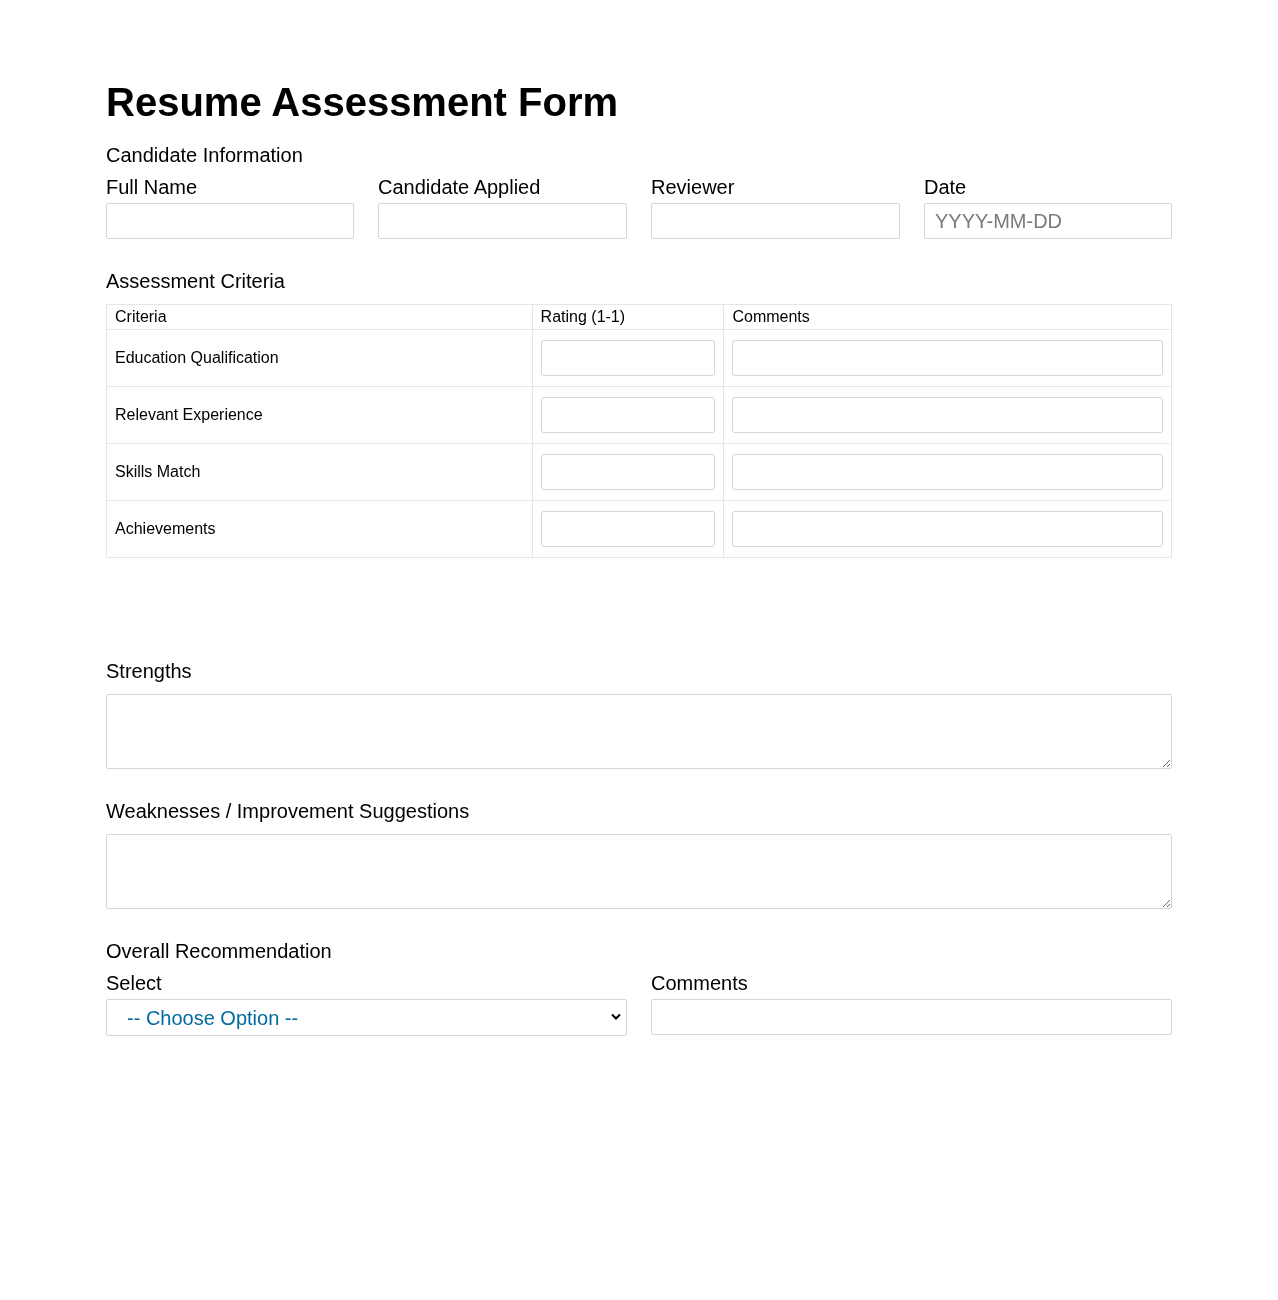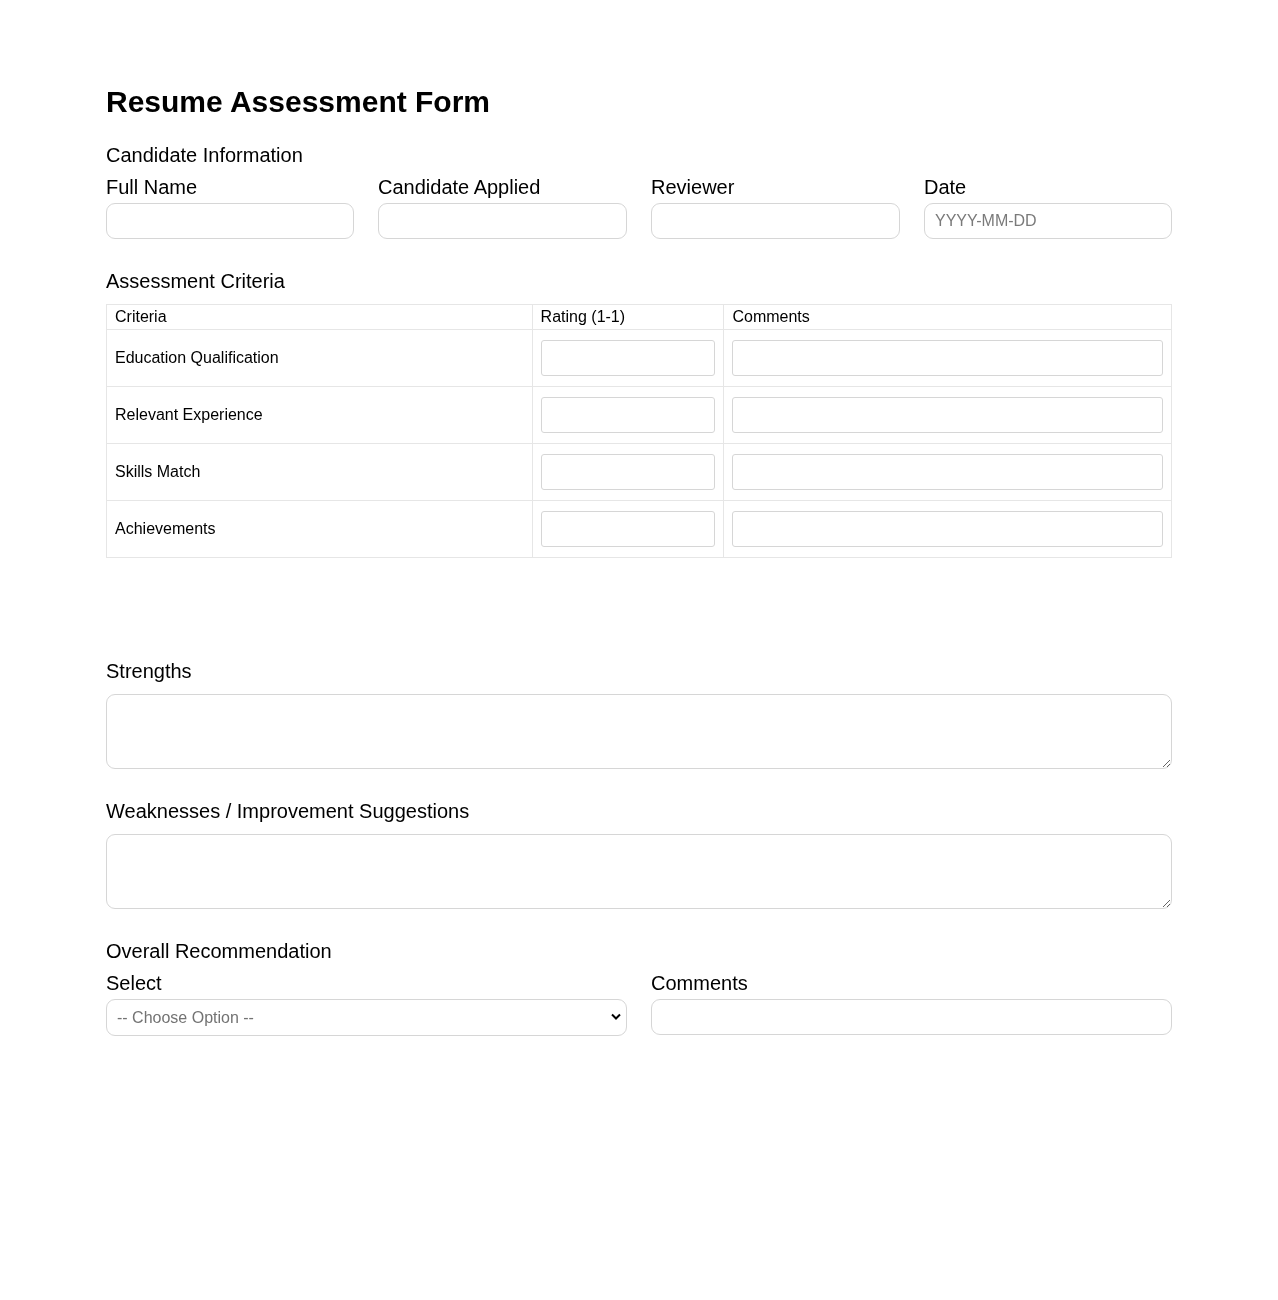--- a/index.html
+++ b/index.html
@@ -6,48 +6,48 @@
   html, body { margin: 0; padding: 0; background: #ffffff; }
   body {
     width: 1278px; height: 1300px;
     font-family: "Liberation Sans", sans-serif;
     color: #000;
     font-size: 16px;
   }
   .page { position: absolute; left: 106px; top: 0; width: 1066px; }
   h1 {
     position: absolute; top: 82px; left: 0; margin: 0;
-    font-size: 30px; font-weight: bold; line-height: 40px;
+    font-size: 40px; font-weight: bold; line-height: 40px;
   }
   .section-title { position: absolute; left: 0; margin: 0; font-size: 20px; font-weight: normal; line-height: 22px; }
   .field-label { position: absolute; font-size: 20px; line-height: 20px; }
   .input {
-    position: absolute; height: 36px; border: 1px solid #d6d6d6; border-radius: 9px;
-    background: #fff; font-family: "Liberation Sans", sans-serif; font-size: 16px;
+    position: absolute; height: 36px; border: 1px solid #d6d6d6; border-radius: 2px;
+    background: #fff; font-family: "Liberation Sans", sans-serif; font-size: 20px;
     padding: 0 10px; outline: none;
   }
   .input::placeholder { color: #7a7a7a; }
   .table {
     position: absolute; top: 304px; left: 0; width: 1066px;
     border-collapse: collapse; border: 1px solid #e6e6e6;
   }
   .table th, .table td {
     border: 1px solid #e6e6e6; text-align: left; font-weight: normal;
     font-size: 16px; padding: 0 8px;
   }
   .table th { height: 25px; }
   .table td { height: 57px; }
   .cell-input {
     width: 100%; height: 36px; border: 1px solid #d6d6d6; border-radius: 3px;
     font-family: "Liberation Sans", sans-serif; font-size: 16px; padding: 0 8px; display: block;
   }
   textarea.input { height: 75px; resize: vertical; padding: 8px 10px; }
   select.input {
-    -webkit-appearance: none; appearance: none; color: #737373;
-    padding-left: 10px;
+    -webkit-appearance: none; appearance: none; color: #0369a1;
+    padding-left: 20px;
   }
   .chev { position: absolute; font-size: 11px; pointer-events: none; }
 </style>
 </head>
 <body>
 
 <div class="page">
   <h1>Resume Assessment Form</h1>
 
   <div class="section-title" style="top:144px">Candidate Information</div>

